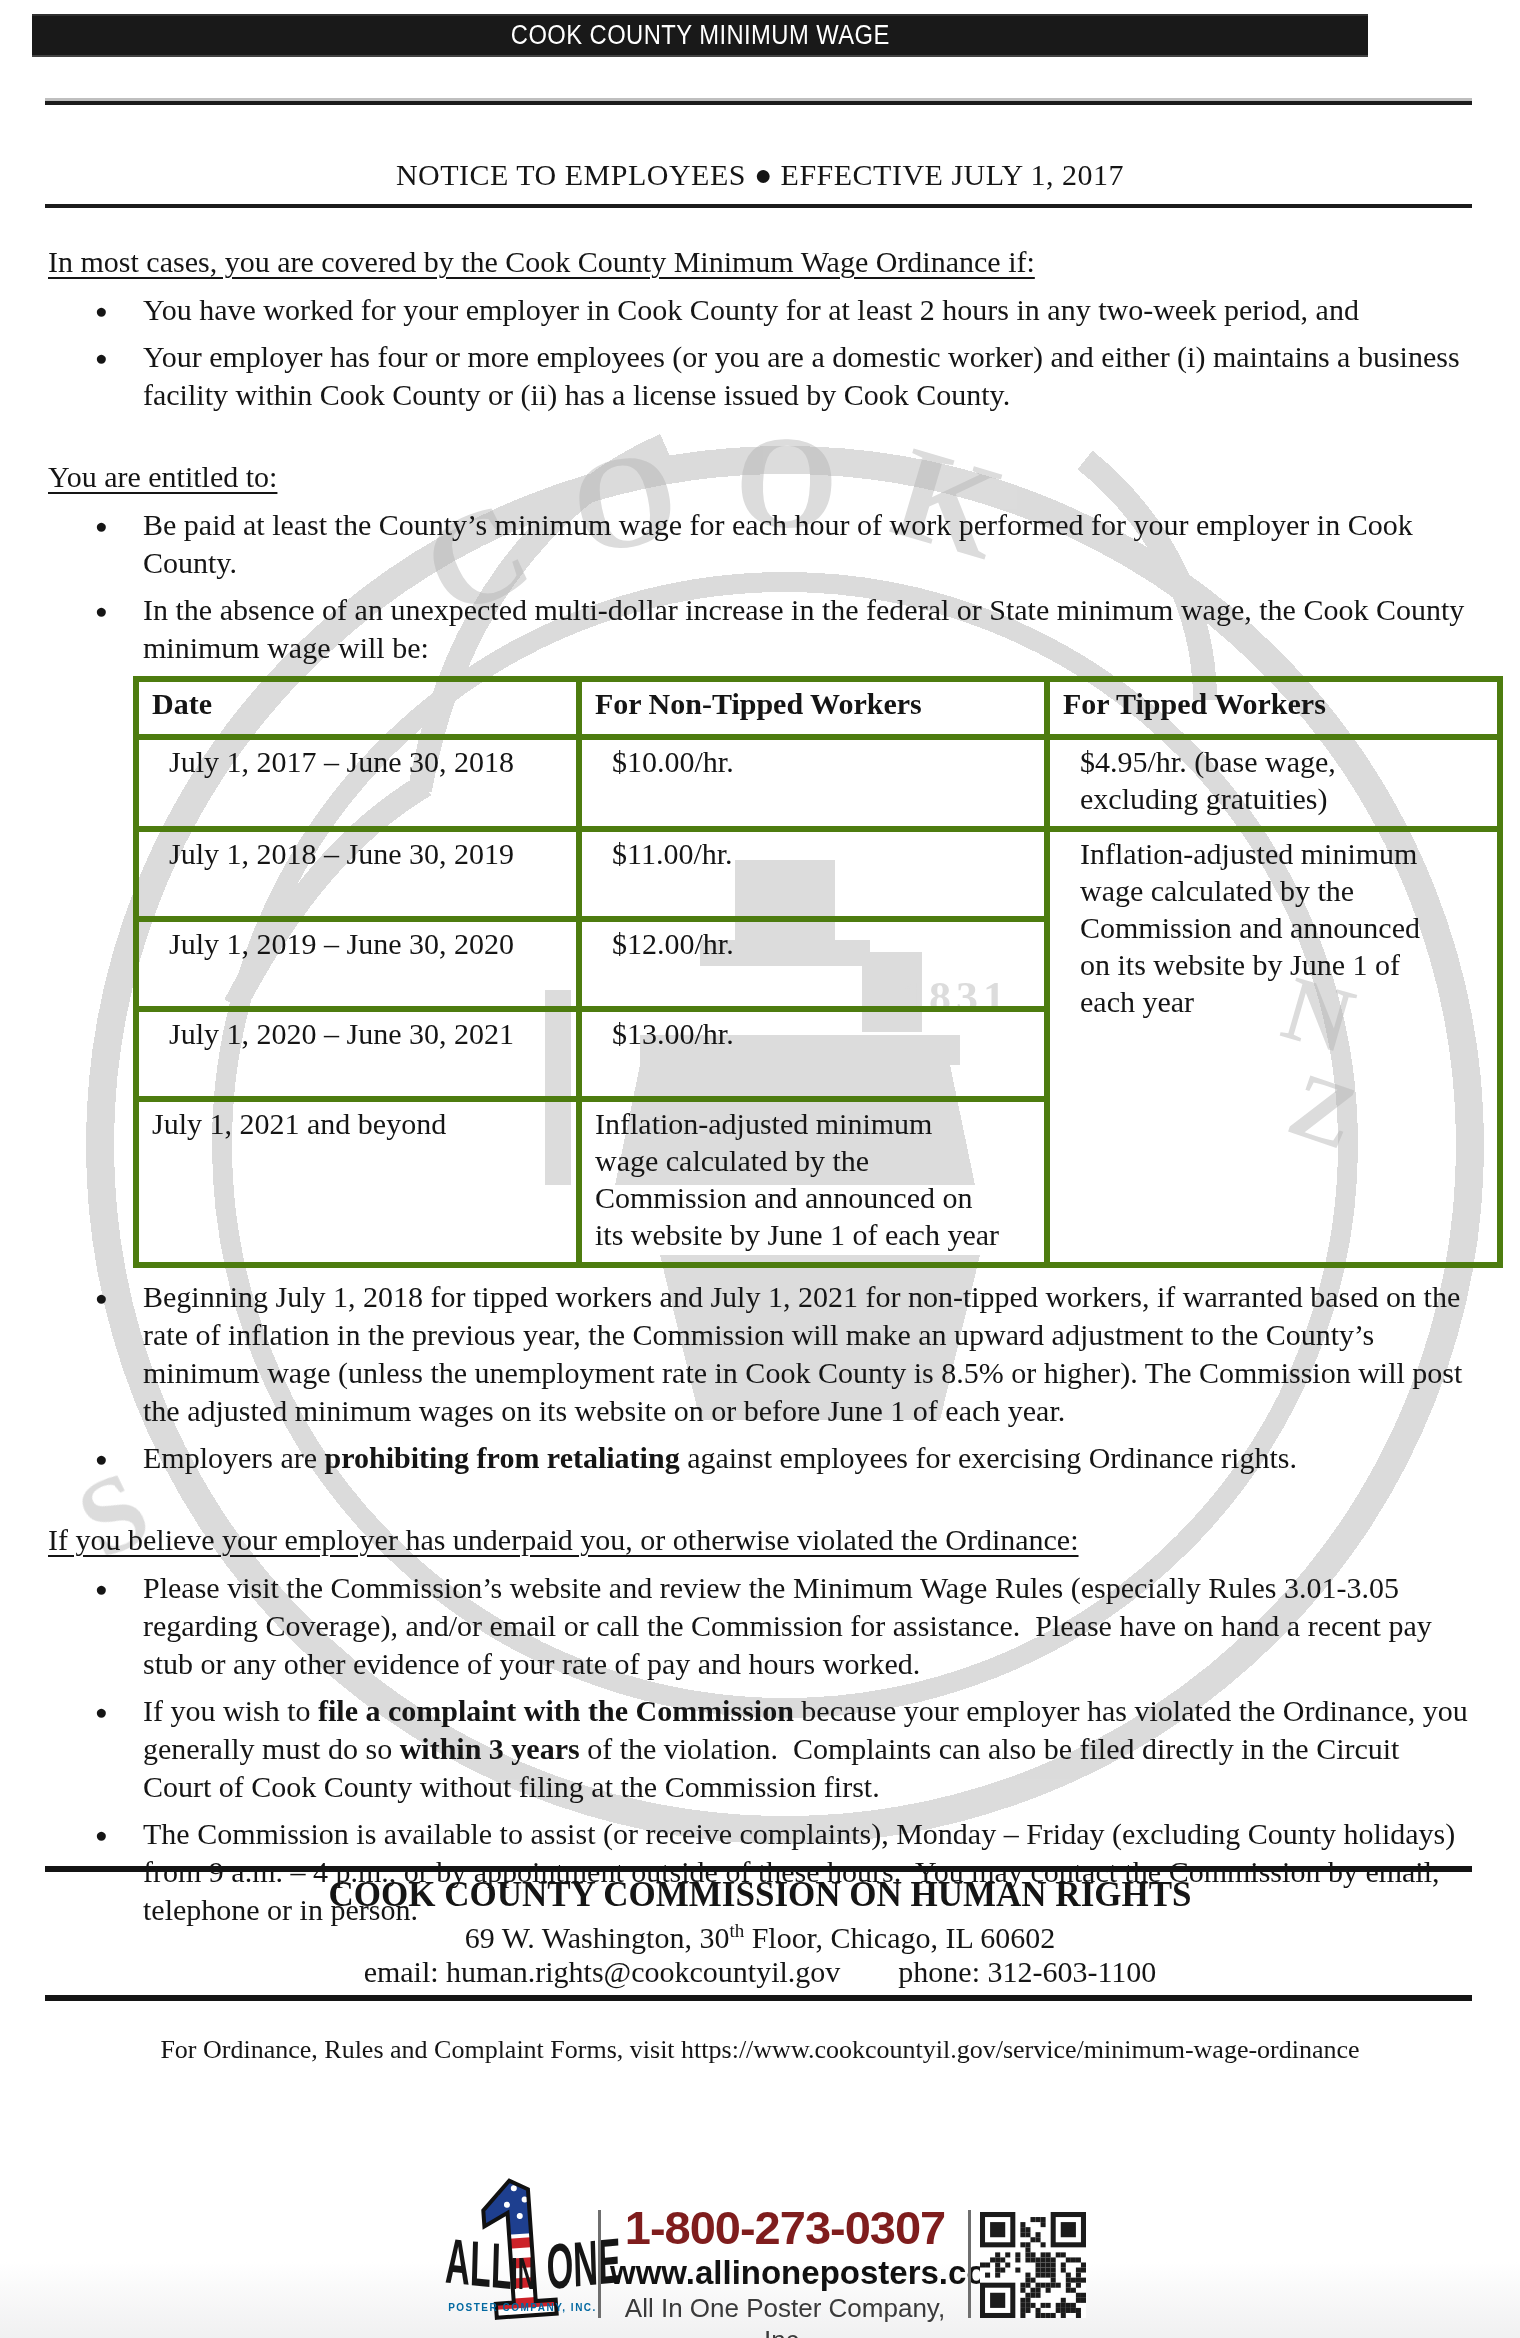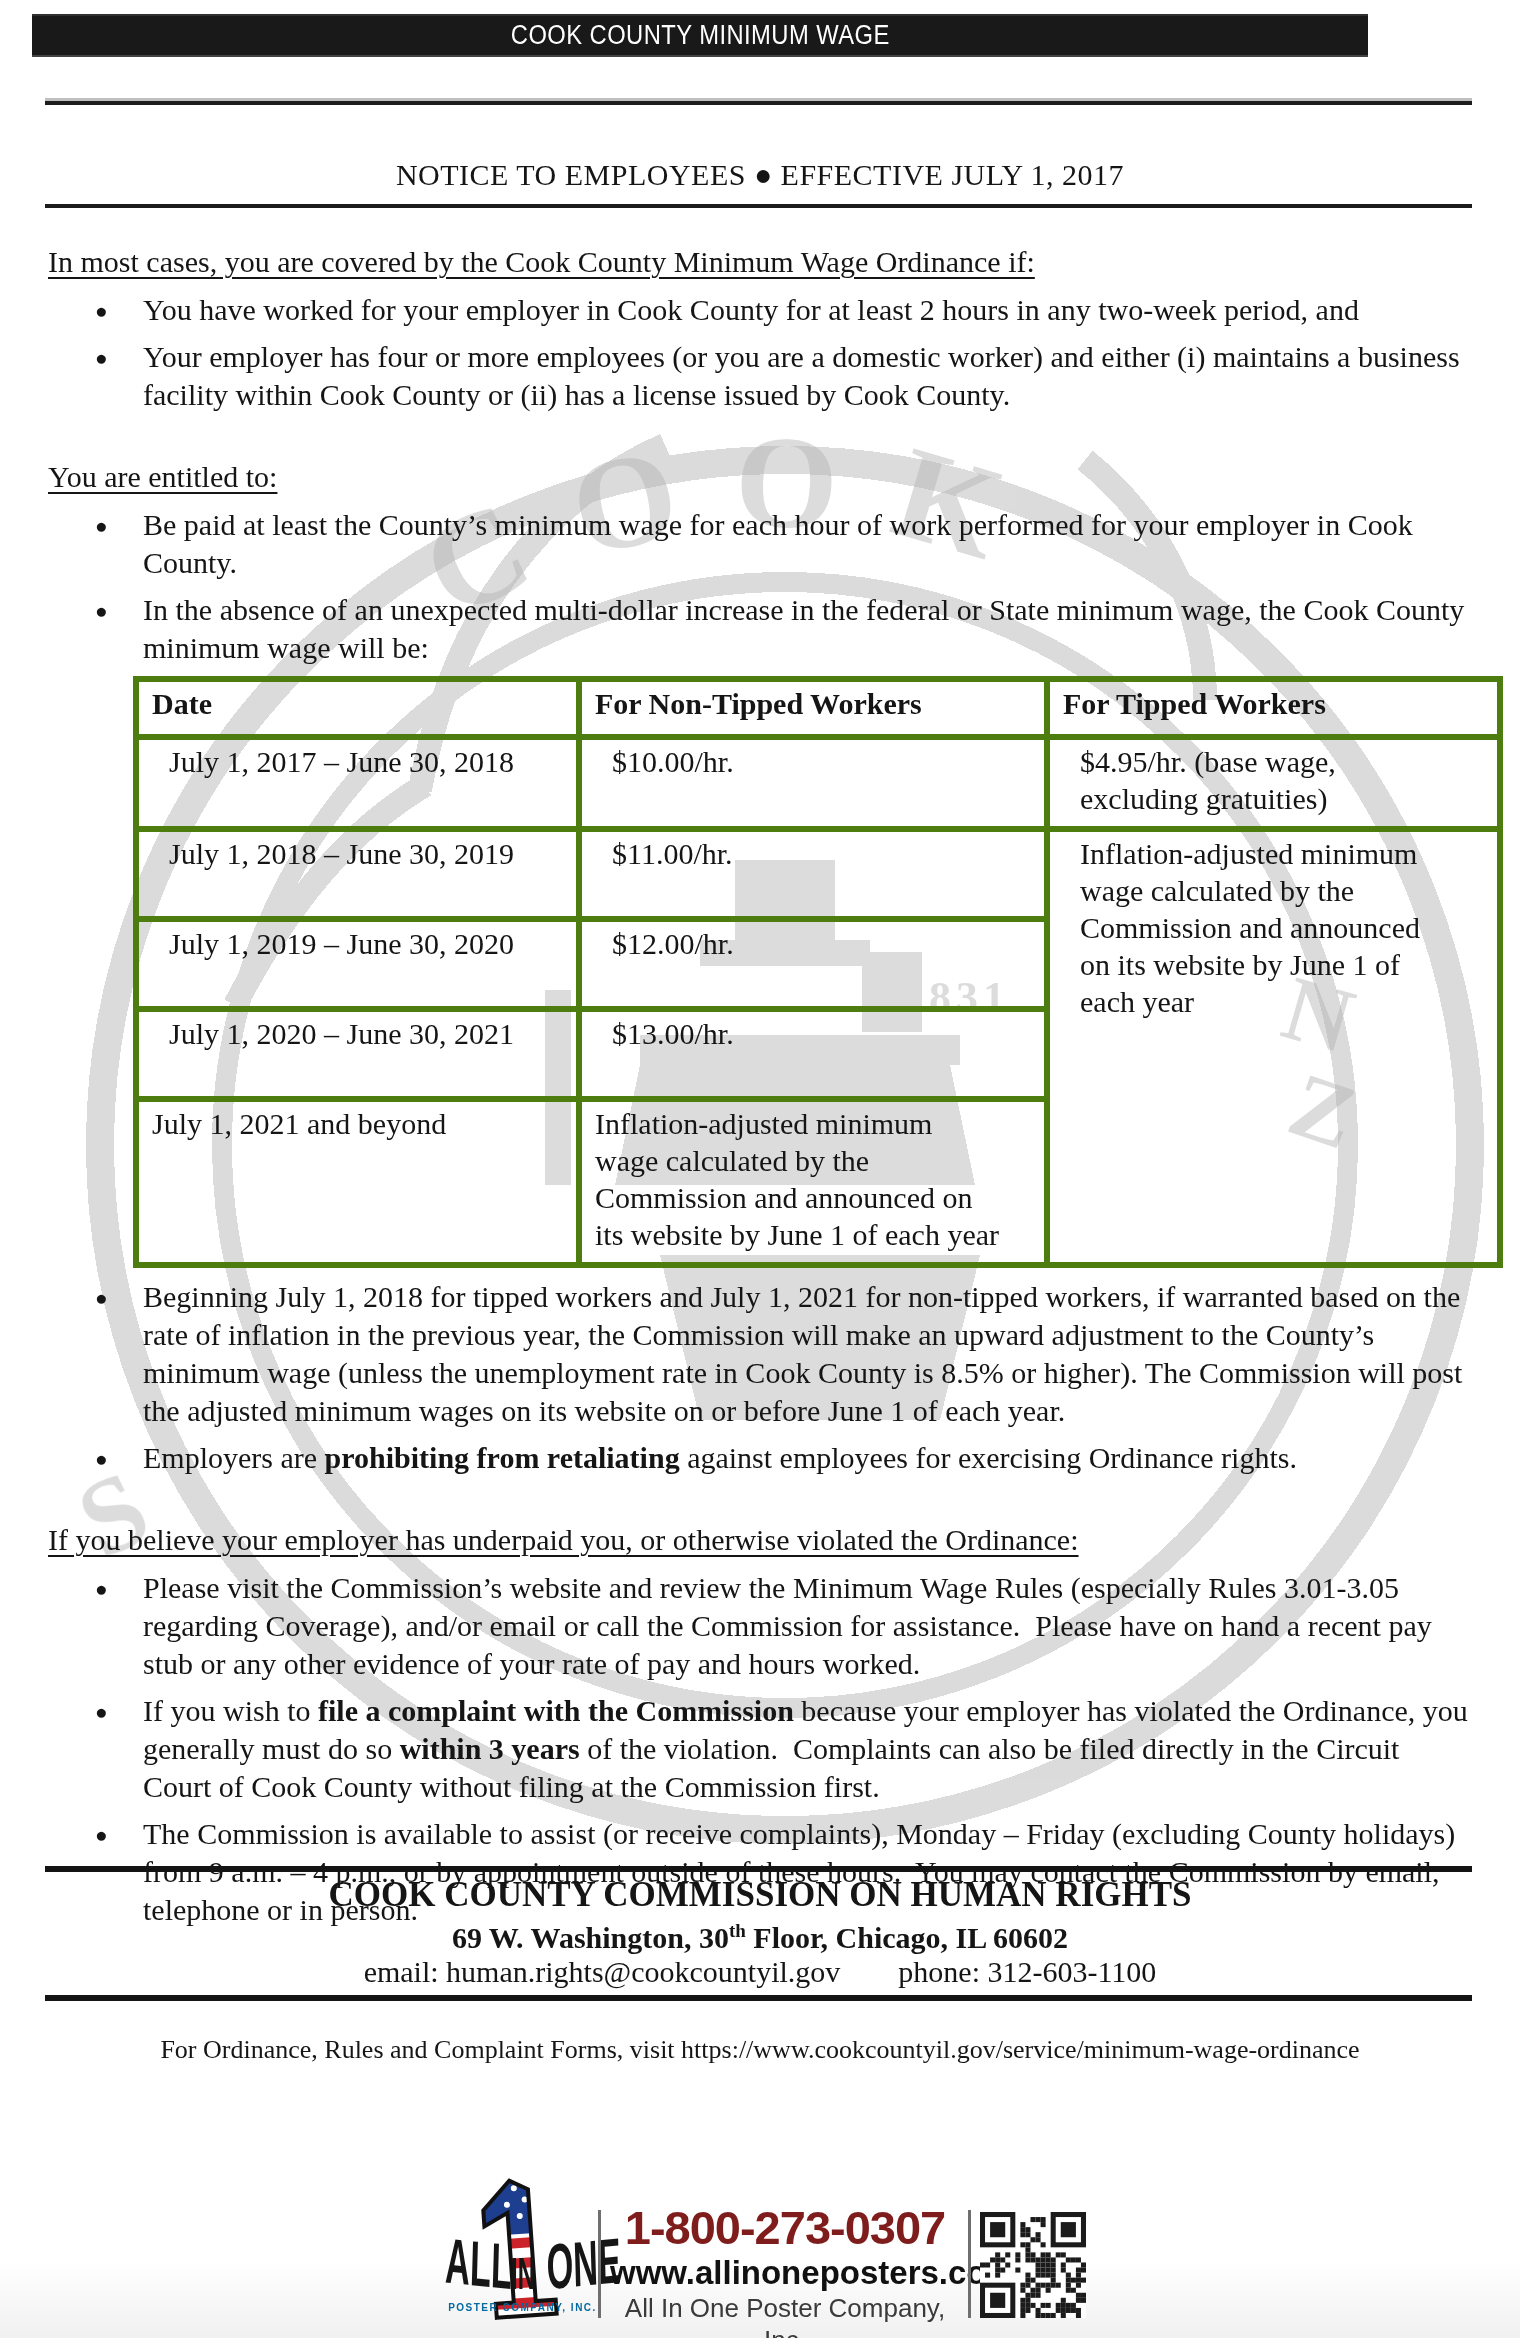--- a/index.html
+++ b/index.html
@@ -33,21 +33,21 @@
              font-size:30px;line-height:37px;}
   table.wage col.c1{width:443px;} table.wage col.c2{width:468px;} table.wage col.c3{width:453px;}
   table.wage th,table.wage td{border:6px solid #4d7c0f;vertical-align:top;text-align:left;
              padding:3px 42px 9px 13px;font-weight:normal;}
   table.wage th{font-weight:bold;padding-bottom:12px;}
   table.wage tr.r td{height:72px;padding-left:30px;}
   
   .rule-c{position:absolute;left:45px;right:48px;top:1866px;border-top:6px solid #141414;}
   .rule-d{position:absolute;left:45px;right:48px;top:1995px;border-top:6px solid #141414;}
   .com-name{position:absolute;left:0;right:0;top:1875px;text-align:center;font-weight:bold;font-size:35px;}
-  .com-addr{position:absolute;left:0;right:0;top:1920px;text-align:center;font-size:30px;font-weight:bold;}
+  .com-addr{position:absolute;left:0;right:0;top:1920px;text-align:center;font-size:30px;}
   .com-addr sup{font-size:19px;}
   .com-line{position:absolute;left:0;right:0;top:1955px;text-align:center;font-size:30px;}
   .com-line .gap{display:inline-block;width:58px;}
   .foot-note{position:absolute;left:0;right:0;top:2035px;text-align:center;font-size:26px;}
   
   .bottom-shade{position:absolute;left:0;right:0;top:2262px;bottom:0;
       background:linear-gradient(#ffffff, #f0f0f1);}
   .vendor{position:absolute;left:440px;top:2170px;width:700px;height:162px;z-index:2;
           font-family:"Liberation Sans","DejaVu Sans",sans-serif;}
   .v-line{position:absolute;width:3px;background:#6f6f6f;top:40px;height:108px;}

